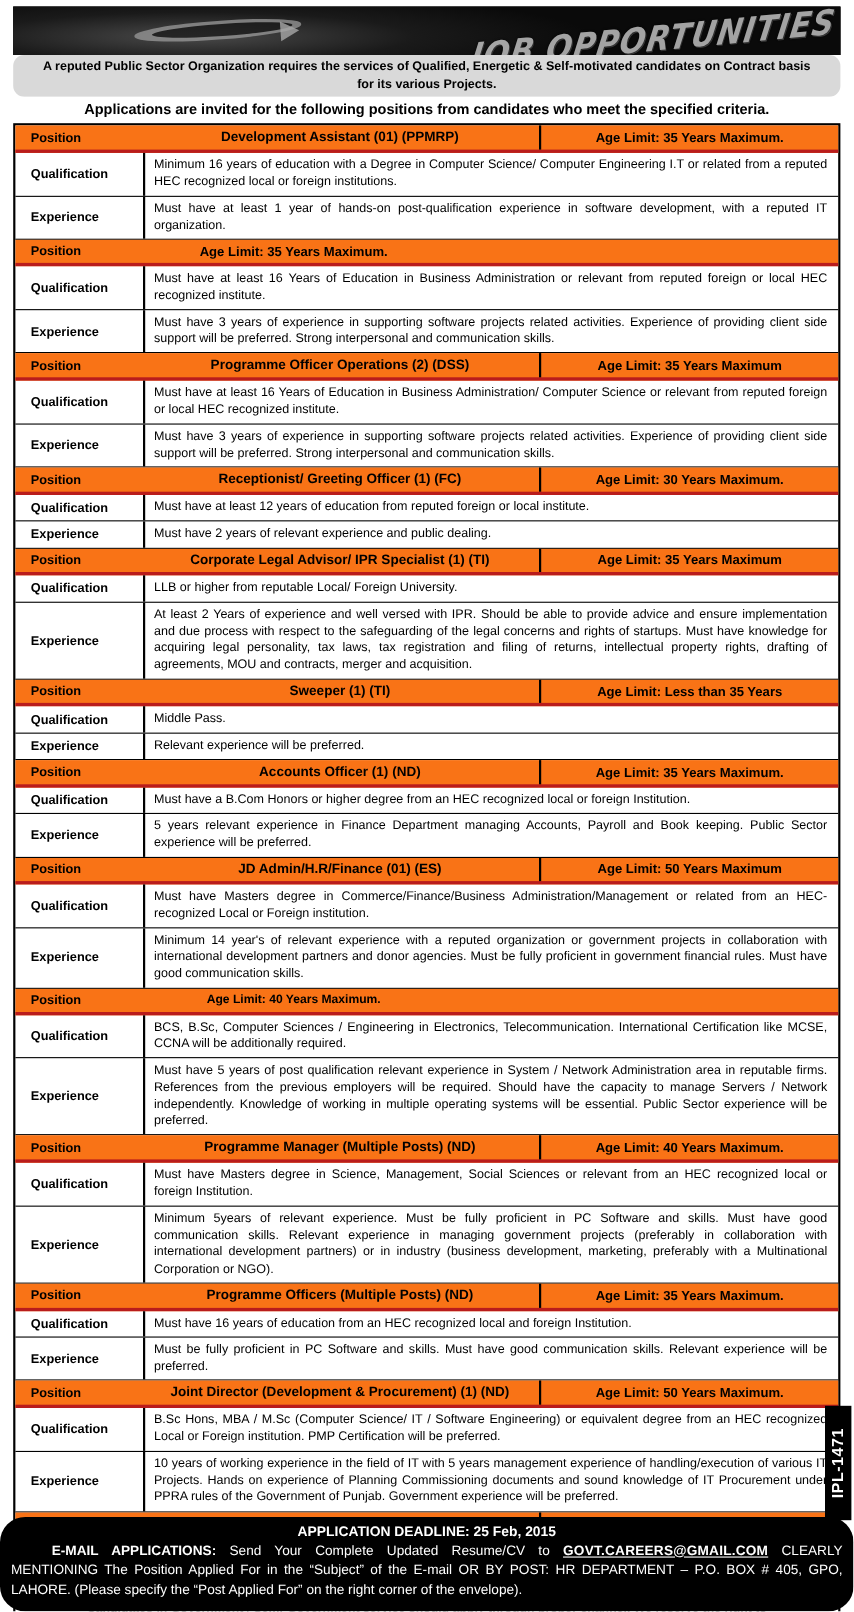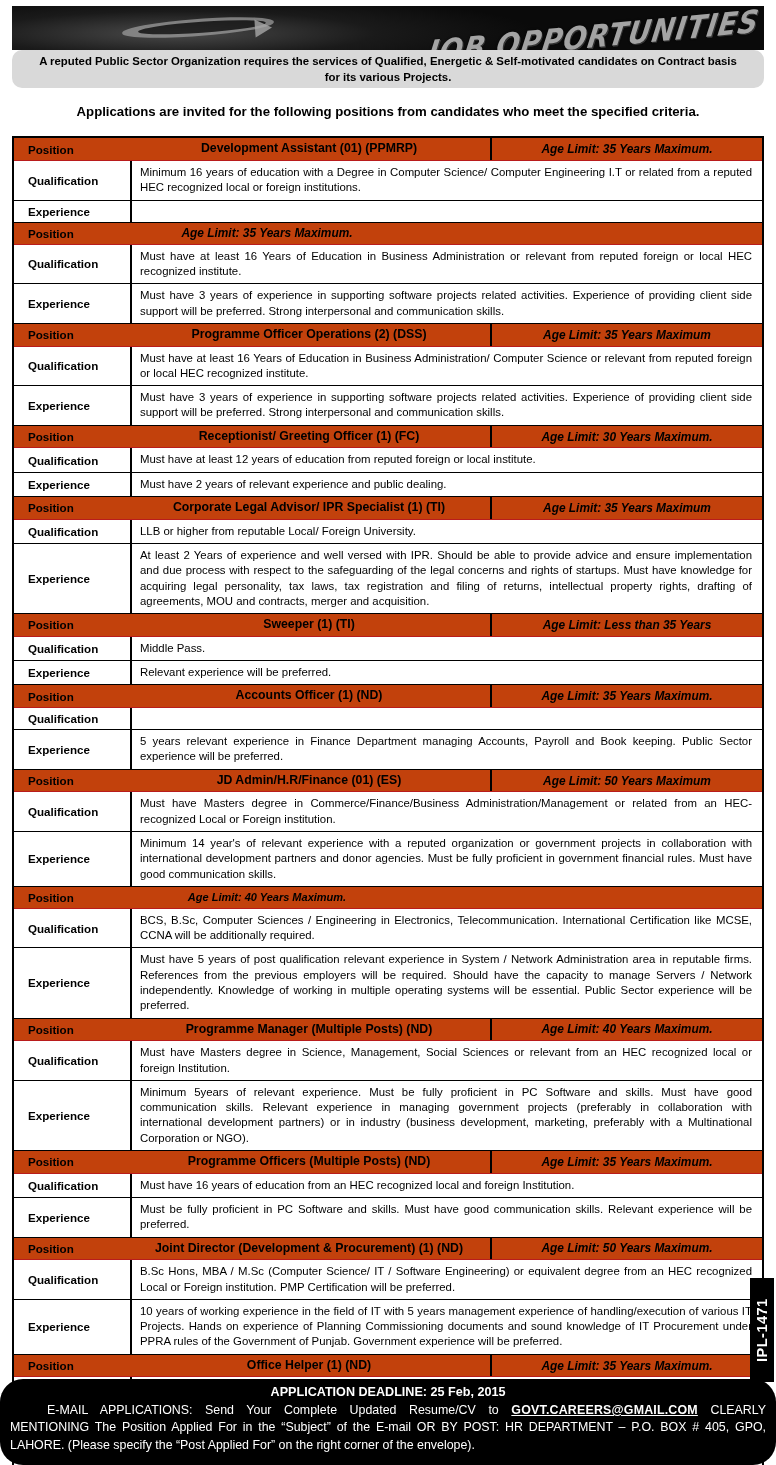--- a/index.html
+++ b/index.html
@@ -76,21 +76,21 @@
     margin: 0 12px;
     background: #d9d9d9;
     text-align: center;
     font-size: 11.4px;
     font-weight: bold;
     line-height: 1.42;
     padding: 3px 18px 3px 18px;
     border-radius: 10px;
   }
   .intro-white {
-    margin: 12px 12px;
+    margin: 0 12px;
     background: #ffffff;
     text-align: center;
     font-size: 13.2px;
     font-weight: bold;
     padding: 4px 10px 5px 10px;
   }
 
   
   .jobs {
     margin: 0 12px;
@@ -120,22 +120,22 @@
     flex: 1 1 auto;
     font-size: 11.4px;
     line-height: 1.34;
     padding: 4px 10px 4px 8px;
     text-align: justify;
     text-justify: inter-word;
   }
 
   
   .row.position {
-    background: #c2410c;
-    border-bottom: 1px solid #b91c1c;
+    background: #f97316;
+    border-bottom: 3px solid #b91c1c;
   }
   .row.position .title {
     flex: 1 1 auto;
     font-size: 12.3px;
     font-weight: bold;
     text-align: center;
     padding: 3px 4px 3px 0;
     line-height: 1.28;
     border-right: 2px solid #000;
     margin-right: 0;
@@ -147,21 +147,20 @@
   .row.position .age {
     width: 270px;
     flex: 0 0 270px;
     font-size: 11.9px;
     font-weight: bold;
     text-align: center;
     padding: 3px 4px;
     display: flex;
     align-items: center;
     justify-content: center;
-    font-style: italic;
   }
   .row.position .age.small { font-size: 11px; }
 
   
   .note {
     margin: 0 12px;
     border-left: 2px solid #000;
     border-right: 2px solid #000;
     border-bottom: 2px solid #000;
     text-align: center;
@@ -186,21 +185,21 @@
     font-size: 12.6px;
     font-weight: bold;
     margin-bottom: 3px;
   }
   .email-block {
     font-size: 12.4px;
     line-height: 1.40;
     text-align: justify;
     text-justify: inter-word;
   }
-  .email-block b { font-weight: normal; padding-left: 37px; }
+  .email-block b { font-weight: bold; padding-left: 37px; }
   .email-addr {
     text-decoration: underline;
     font-weight: bold;
     letter-spacing: .2px;
   }
 
   
   .ipl {
     position: absolute;
     right: 2px;
@@ -241,20 +240,21 @@
           <span>Development Assistant  (01) (PPMRP)</span>
         </div>
         <div class="age">Age Limit: 35 Years Maximum.</div>
       </div>
       <div class="row">
         <div class="label">Qualification</div>
         <div class="value">Minimum 16 years of education with a Degree in Computer Science/ Computer Engineering I.T or related from a reputed HEC recognized local or foreign institutions.</div>
       </div>
       <div class="row">
         <div class="label">Experience</div>
+        <div class="value">Must have at least 1 year of hands-on post-qualification experience in software development, with a reputed IT organization.</div>
       </div>
       <div class="row position">
         <div class="label">Position</div>
         <div class="age">Age Limit: 35 Years Maximum.</div>
       </div>
       <div class="row">
         <div class="label">Qualification</div>
         <div class="value">Must have at least 16 Years of Education in Business Administration or relevant from reputed foreign or local HEC recognized institute.</div>
       </div>
       <div class="row">
@@ -323,20 +323,21 @@
       </div>
       <div class="row position">
         <div class="label">Position</div>
         <div class="title">
           <span>Accounts Officer (1) (ND)</span>
         </div>
         <div class="age">Age Limit: 35 Years Maximum.</div>
       </div>
       <div class="row">
         <div class="label">Qualification</div>
+        <div class="value">Must have a B.Com Honors or higher degree from an HEC recognized local or foreign Institution.</div>
       </div>
       <div class="row">
         <div class="label">Experience</div>
         <div class="value">5 years relevant experience in Finance Department managing Accounts, Payroll and Book keeping. Public Sector experience will be preferred.</div>
       </div>
       <div class="row position">
         <div class="label">Position</div>
         <div class="title">
           <span>JD Admin/H.R/Finance (01) (ES)</span>
         </div>

